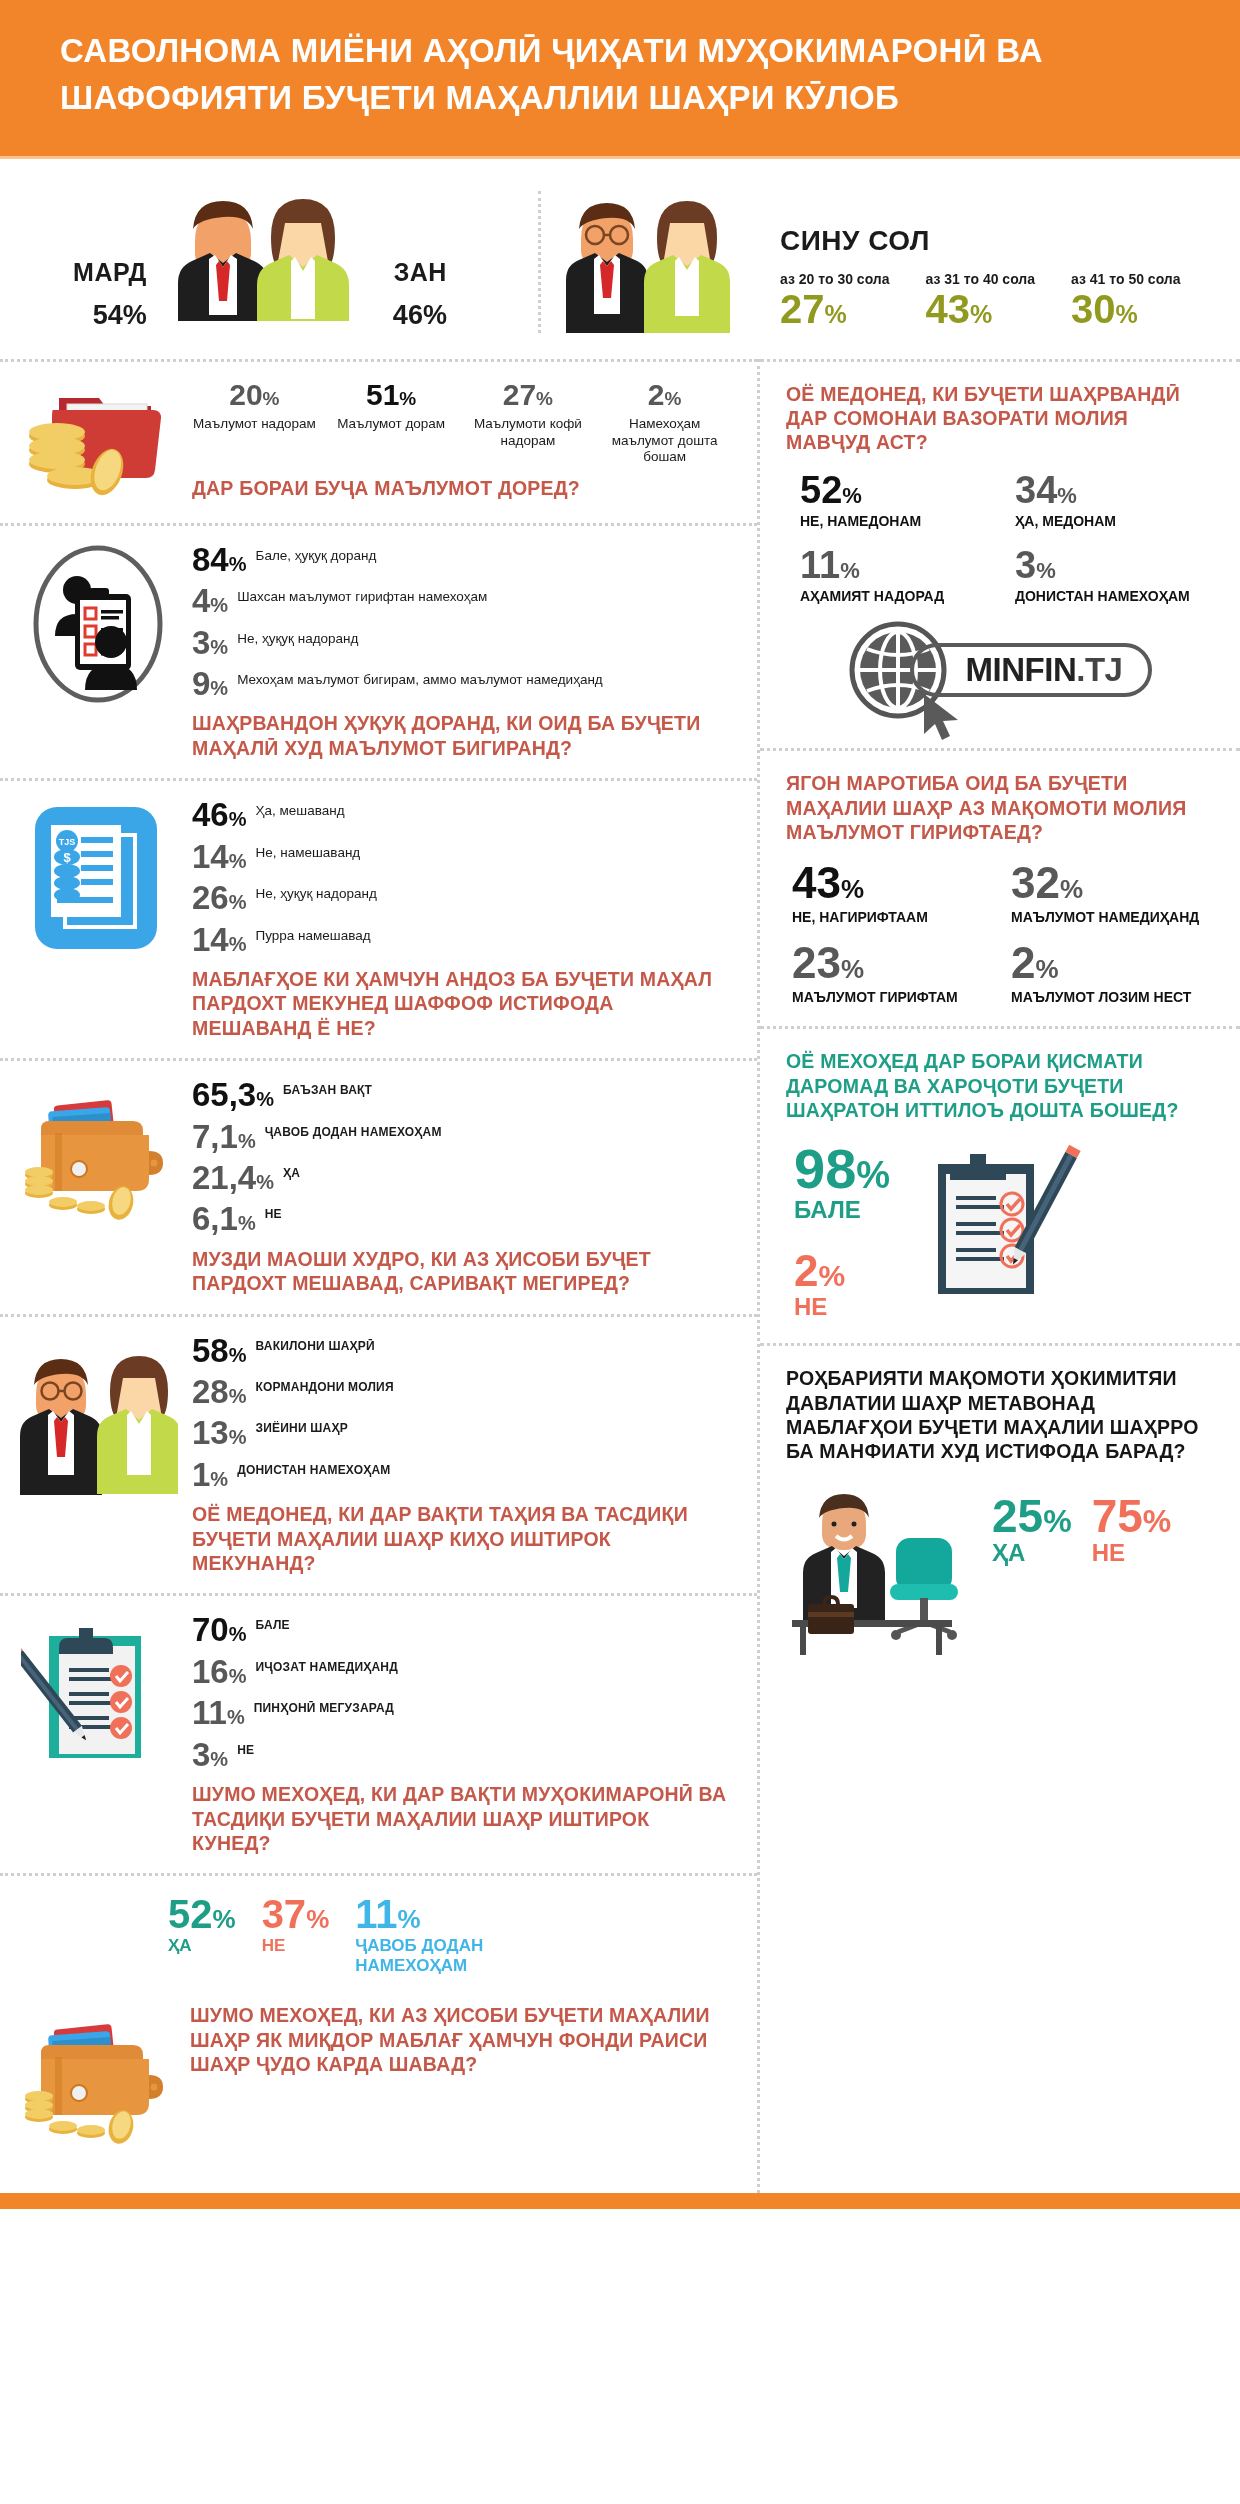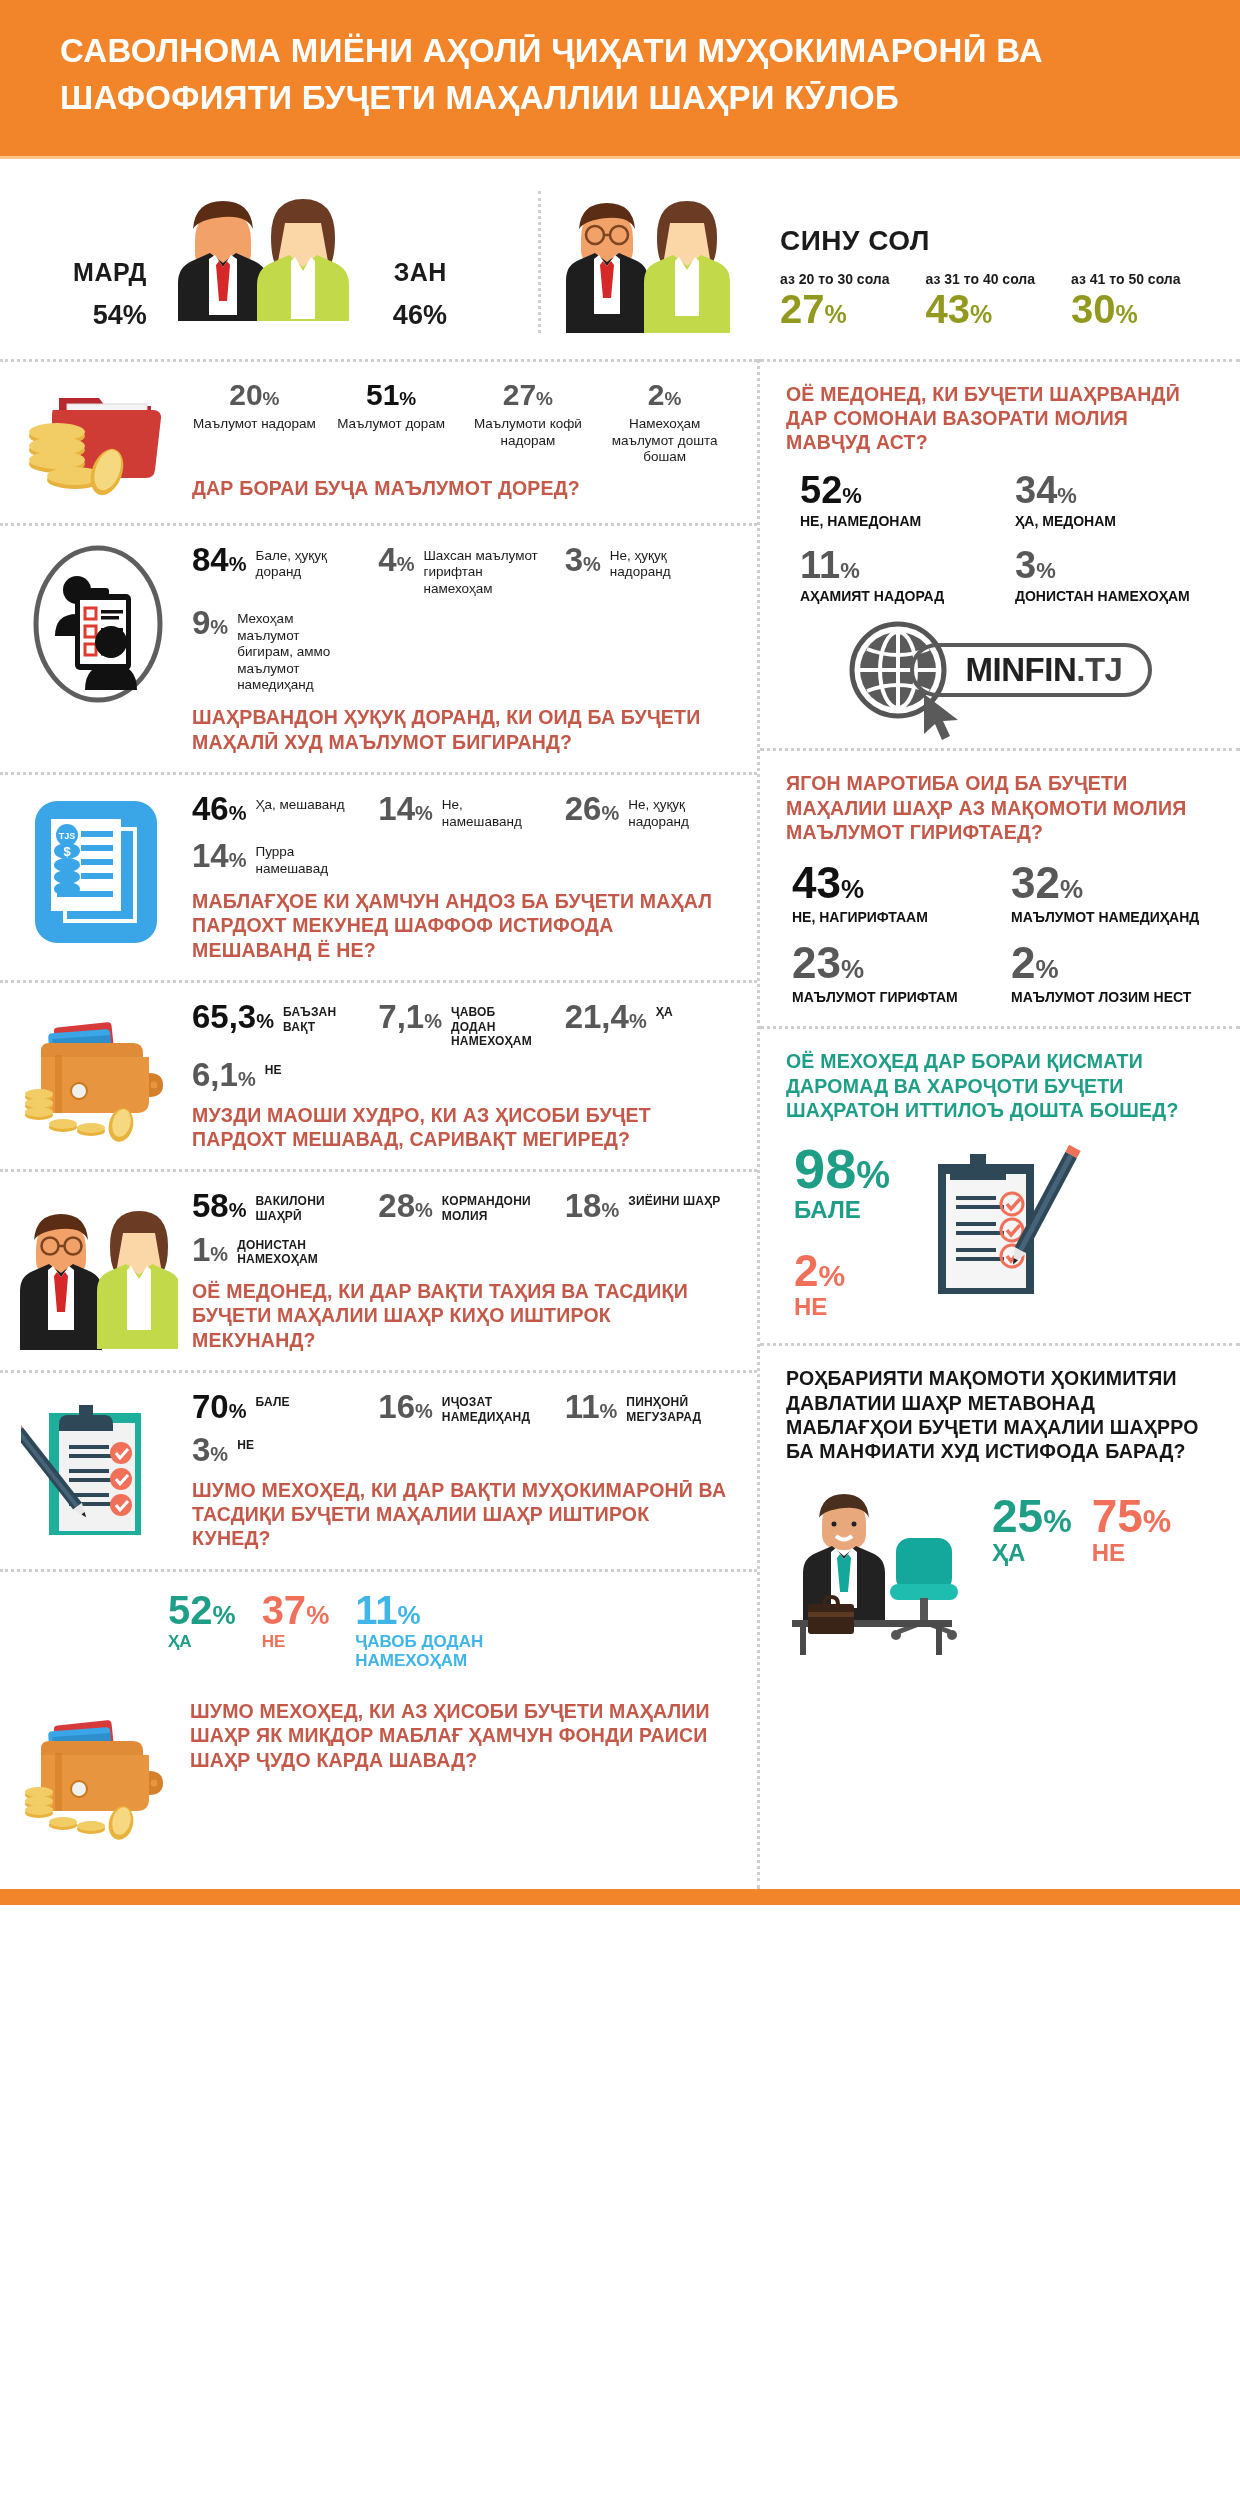--- a/index.html
+++ b/index.html
@@ -93,21 +93,21 @@
   .art { flex: 0 0 auto; width: 160px; display:flex; align-items:center; justify-content:center;}
   .sect-body { flex: 1; }
 
   .grid4 { display: flex; gap: 12px; margin-bottom: 10px; }
   .g4item { flex: 1; text-align: center; }
   .g4item .p { font-size: 30px; font-weight: bold; line-height: 1; color:#585858;}
   .g4item .p span { font-size: 19px; }
   .g4item.dark .p { color: #111; }
   .g4item .t { font-size: 13.5px; line-height: 1.25; color:#1b1b1b; margin-top: 6px; }
 
-  .grid2x2 { display: grid; grid-template-columns: 1fr 1fr 1fr; gap: 10px 24px; margin-bottom: 12px; }
+  .grid2x2 { display: grid; grid-template-columns: 1fr; gap: 10px 24px; margin-bottom: 12px; }
   .g2item { display: flex; align-items: flex-start; gap: 9px; }
   .g2item .p { font-size: 31px; font-weight: bold; line-height: .95; color: #585858; white-space: nowrap;}
   .g2item .p span { font-size: 20px; }
   .g2item.dark .p { color: #111; }
   .g2item .t { font-size: 13.5px; line-height: 1.22; color:#1b1b1b; padding-top:4px; }
   .g2item .t.caps { font-size: 12px; font-weight: bold; letter-spacing: .2px;}
 
   .q {
     font-size: 19.5px; line-height: 1.25; font-weight: bold;
     color: #c4594a; text-transform: uppercase; letter-spacing: .2px;
@@ -463,21 +463,21 @@
           <div class="grid2x2">
             <div class="g2item dark">
               <div class="p"><span style="font-size:33px">58</span><span>%</span></div>
               <div class="t caps">ВАКИЛОНИ ШАҲРӢ</div>
             </div>
             <div class="g2item">
               <div class="p"><span style="font-size:33px">28</span><span>%</span></div>
               <div class="t caps">КОРМАНДОНИ МОЛИЯ</div>
             </div>
             <div class="g2item">
-              <div class="p"><span style="font-size:33px">18</span><span>%</span></div>
+              <div class="p"><span style="font-size:33px">13</span><span>%</span></div>
               <div class="t caps">ЗИЁИНИ ШАҲР</div>
             </div>
             <div class="g2item">
               <div class="p"><span style="font-size:33px">1</span><span>%</span></div>
               <div class="t caps">ДОНИСТАН НАМЕХОҲАМ</div>
             </div>
           </div>
           <div class="q">ОЁ МЕДОНЕД, КИ ДАР ВАҚТИ ТАҲИЯ ВА ТАСДИҚИ БУҶЕТИ МАҲАЛИИ ШАҲР КИҲО ИШТИРОК МЕКУНАНД?</div>
         </div>
       </div>

